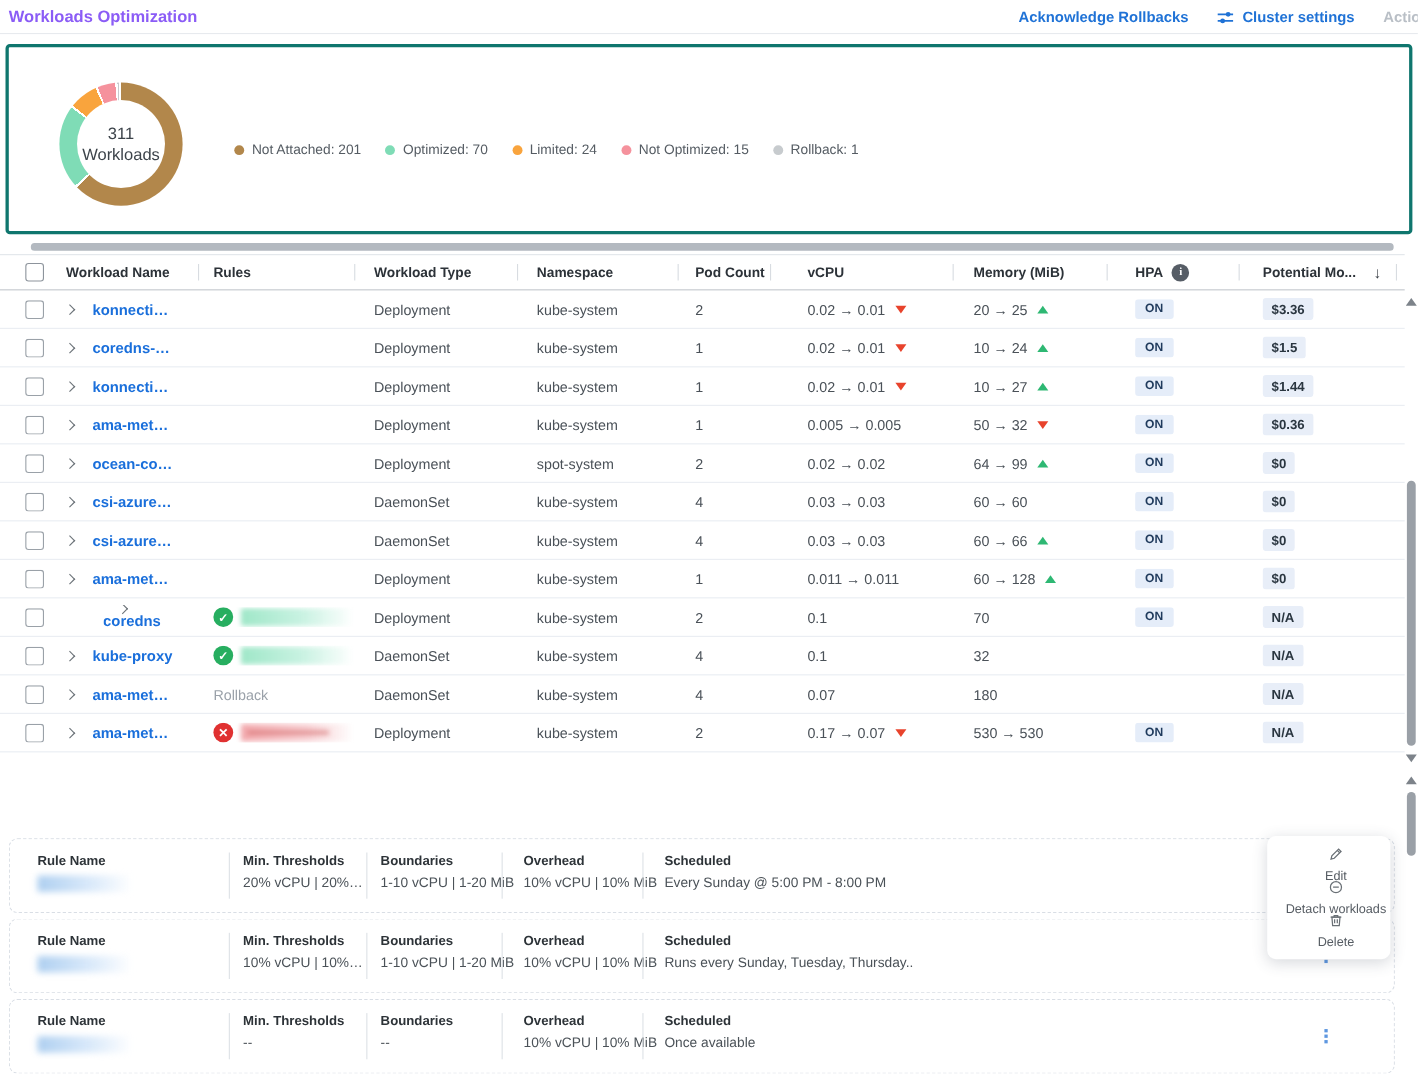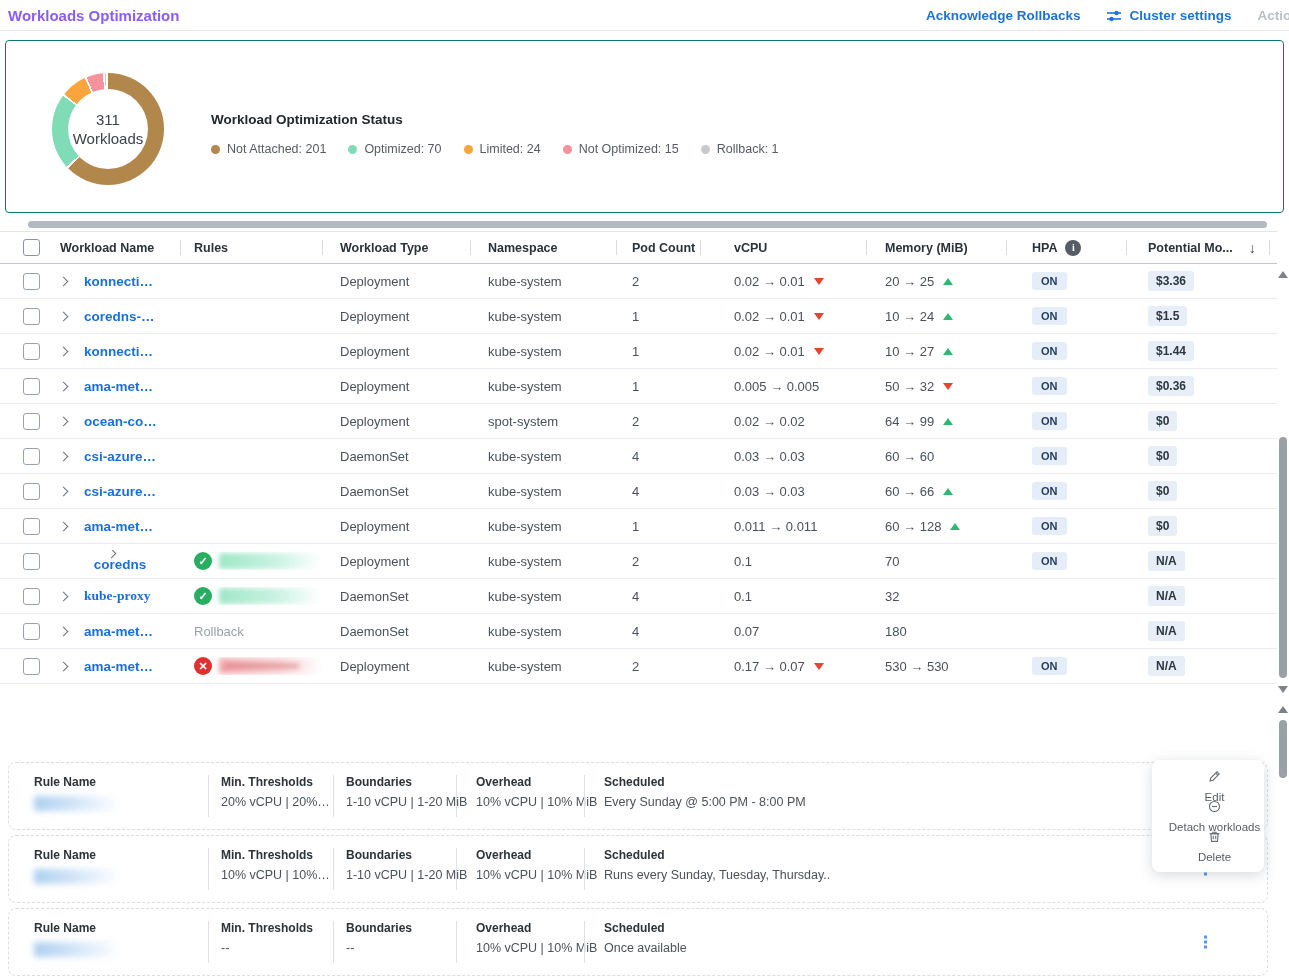--- a/index.html
+++ b/index.html
@@ -13,21 +13,21 @@
   .page-title { font-size:15px; font-weight:700; color:#8b5cf6; margin-left:8px; }
   .topbar-actions { position:absolute; right:0; top:0; height:31px; display:flex;
     align-items:center; gap:26px; padding-right:0; overflow:hidden; width:370px; justify-content:flex-end;}
   .top-link { display:flex; align-items:center; gap:7px; color:#1f72d6; font-weight:700;
     font-size:13.5px; cursor:pointer; white-space:nowrap; }
   .top-link svg { display:block; }
   .top-link.disabled { color:#b9bfc6; margin-right:-18px; }
 
   
   .summary-card { position:absolute; top:40px; left:5px; right:5px; height:173px;
-    border:1px solid #0f766e; border-radius:4px; background:#fff; }
+    border:3px solid #0f766e; border-radius:4px; background:#fff; }
   .donut { position:absolute; left:46px; top:32px; width:112px; height:112px; border-radius:50%; }
   .donut::after { content:""; position:absolute; left:16px; top:16px; width:80px; height:80px;
     background:#fff; border-radius:50%; }
   .donut-center { position:absolute; inset:0; display:flex; flex-direction:column;
     align-items:center; justify-content:center; z-index:2; color:#3c434a; font-size:15px; line-height:19px; }
   .legend-block { position:absolute; left:205px; top:71px; }
   .legend-title { font-size:13.5px; font-weight:700; color:#23282d; }
   .legend-items { margin-top:15px; display:flex; align-items:center; gap:22px; }
   .legend-item { display:flex; align-items:center; gap:7px; font-size:12.5px; color:#555c63; }
   .legend-item i { width:9px; height:9px; border-radius:50%; display:inline-block; }
@@ -144,21 +144,20 @@
   </header>
 
   <section class="summary-card">
     <div class="donut" id="donut" style="background: conic-gradient(rgb(178, 135, 75) 0deg, rgb(178, 135, 75) 225.559deg, rgb(255, 255, 255) 225.559deg, rgb(255, 255, 255) 227.759deg, rgb(127, 220, 182) 227.759deg, rgb(127, 220, 182) 306.313deg, rgb(255, 255, 255) 306.313deg, rgb(255, 255, 255) 308.513deg, rgb(249, 164, 61) 308.513deg, rgb(249, 164, 61) 335.445deg, rgb(255, 255, 255) 335.445deg, rgb(255, 255, 255) 337.645deg, rgb(245, 146, 157) 337.645deg, rgb(245, 146, 157) 354.478deg, rgb(255, 255, 255) 354.478deg, rgb(255, 255, 255) 356.678deg, rgb(199, 203, 206) 356.678deg, rgb(199, 203, 206) 357.8deg, rgb(255, 255, 255) 357.8deg, rgb(255, 255, 255) 360deg);">
       <div class="donut-center">
         <div>311</div>
         <div>Workloads</div>
       </div>
     </div>
     <div class="legend-block">
-      <div class="legend-title">Workload Optimization Status</div>
       <div class="legend-items" id="legend-items">
           <span class="legend-item">
             <i style="background:#b2874b"></i>
             <span>Not Attached: 201</span>
           </span>
           <span class="legend-item">
             <i style="background:#7fdcb6"></i>
             <span>Optimized: 70</span>
           </span>
           <span class="legend-item">
@@ -386,21 +385,21 @@
             <span class="badge-on">ON</span>
           </div>
           <div class="td c10">
             <span class="badge-price">N/A</span>
           </div>
         </div>
         <div class="tr">
           <div class="td c1">
             <span class="cb"></span>
           </div>
-          <div class="td" style="padding-left:12px;font-family:Liberation Serif, serif;">
+          <div class="td" style="padding-left:12px;">
             <span class="chev"></span>
             <a class="wname">kube-proxy</a>
           </div>
           <div class="td c3">
             <span class="status-dot ok">✓</span>
             <span class="redact green"></span>
           </div>
           <div class="td c4">DaemonSet</div>
           <div class="td c5">kube-system</div>
           <div class="td c6">4</div>

